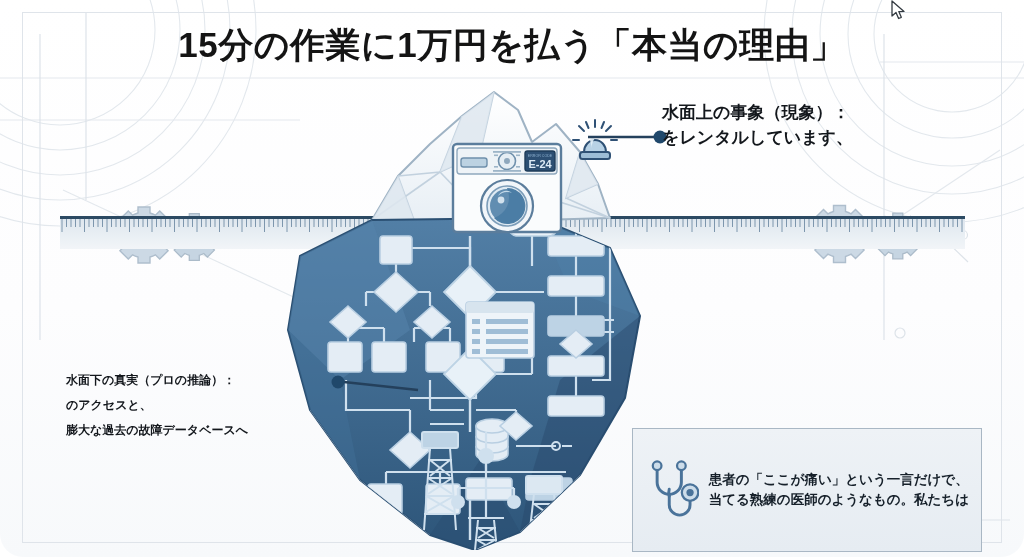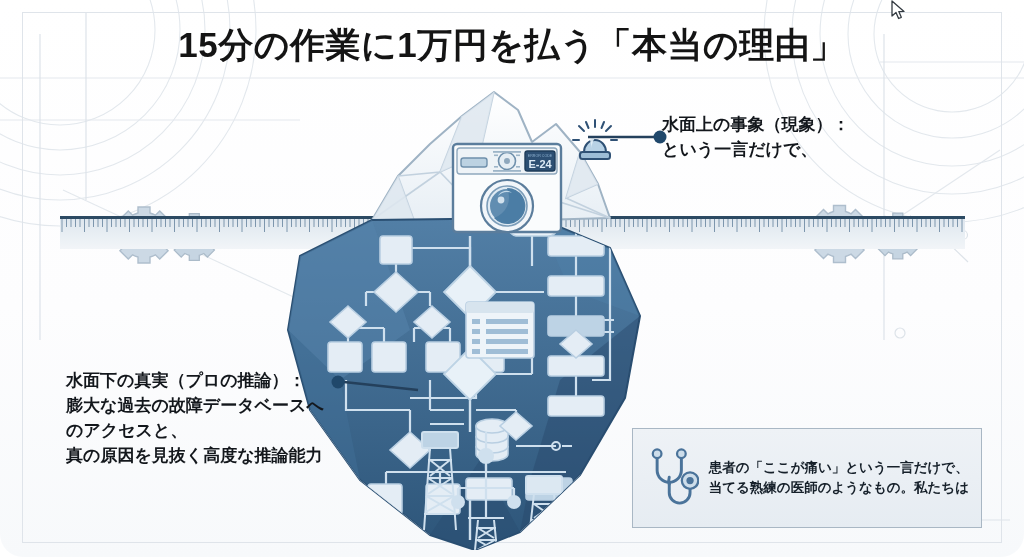--- a/index.html
+++ b/index.html
@@ -47,28 +47,28 @@
   
   .washer{position:absolute;left:451px;top:142px;width:112px;height:92px;}
 
   
   .beacon{position:absolute;left:570px;top:118px;width:50px;height:46px;}
 
   
   .anno{position:absolute;color:#13171c;font-weight:bold;}
   .anno .ln{display:block;white-space:nowrap;}
 
-  .anno-top{left:662px;top:100px;font-size:17px;line-height:25px;margin-top:12px;}
-  .anno-bottom{left:66px;top:368px;font-size:17px;line-height:25px;}
+  .anno-top{left:662px;top:100px;font-size:17px;line-height:25px;}
+  .anno-bottom{left:66px;top:368px;font-size:12px;line-height:25px;}
 
   .lead{position:absolute;pointer-events:none;}
 
   
   .callout{
-    position:absolute;left:632px;top:428px;width:350px;height:100px;
+    position:absolute;left:632px;top:428px;width:350px;height:124px;
     background:linear-gradient(180deg,#eef2f6 0%,#e6ecf2 100%);
     border:1px solid #a9b7c4;
     display:flex;align-items:center;gap:10px;padding:0 12px;
     box-sizing:border-box;
   }
   .callout-txt{font-size:13.5px;line-height:20px;color:#16202a;font-weight:bold;}
   .callout-txt .ln{display:block;white-space:nowrap;}
 
   .cursor{position:absolute;left:891px;top:0px;width:16px;height:22px;}
 </style>
@@ -608,32 +608,31 @@
     <path d="M20 22 a6 12 0 0 1 5 -2 a9 12 0 0 0 -2 14 z" fill="#e3eff8" opacity=".9"></path>
     <rect x="10" y="34" width="30" height="7" rx="2.5" fill="#9dbdd6" stroke="#2f5175" stroke-width="2"></rect>
   </svg>
 
   <svg class="lead" style="left:586px;top:128px;" width="86" height="18">
     <path d="M2 9 H68" stroke="#24405c" stroke-width="2.4"></path>
     <circle cx="74" cy="9" r="6.5" fill="#20486b"></circle>
   </svg>
   <div class="anno anno-top">
     <span class="ln">水面上の事象（現象）：</span>
-    <span class="ln">という一言だけで、</span>
+    <span class="ln">をレンタルしています、</span>
   </div>
 
   <svg class="lead" style="left:330px;top:372px;" width="92" height="24">
     <path d="M14 10 L88 18" stroke="#24405c" stroke-width="2.4"></path>
     <circle cx="8" cy="10" r="6.5" fill="#20486b"></circle>
   </svg>
   <div class="anno anno-bottom">
     <span class="ln">水面下の真実（プロの推論）：</span>
+    <span class="ln">のアクセスと、</span>
     <span class="ln">膨大な過去の故障データベースへ</span>
-    <span class="ln">のアクセスと、</span>
-    <span class="ln">真の原因を見抜く高度な推論能力</span>
   </div>
 
   <div class="callout">
     <svg width="62" height="78" viewBox="0 0 62 78">
       <g fill="none" stroke="#4a739a" stroke-width="3.4" stroke-linecap="round">
         <path d="M14 14 V30 a14 14 0 0 0 28 0 V14"></path>
         <path d="M28 44 V56 a12 12 0 0 0 12 12 a12 12 0 0 0 12 -12 V50"></path>
       </g>
       <g fill="#cdddea" stroke="#4a739a" stroke-width="2.6">
         <circle cx="14" cy="11" r="5"></circle>

